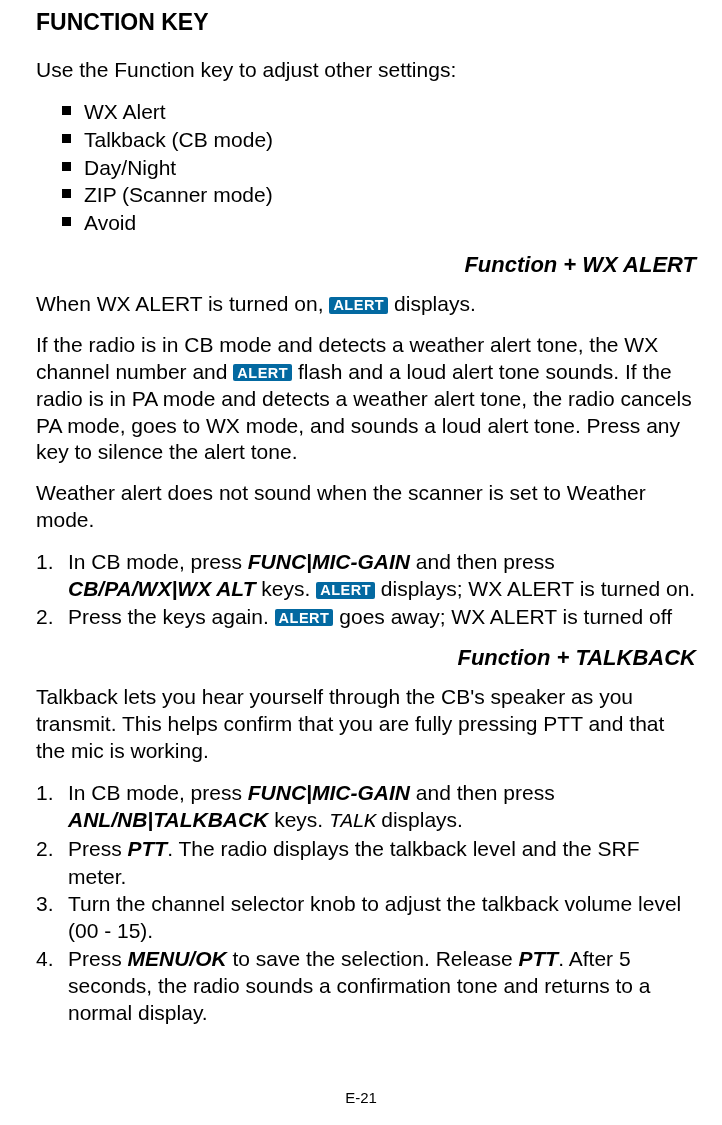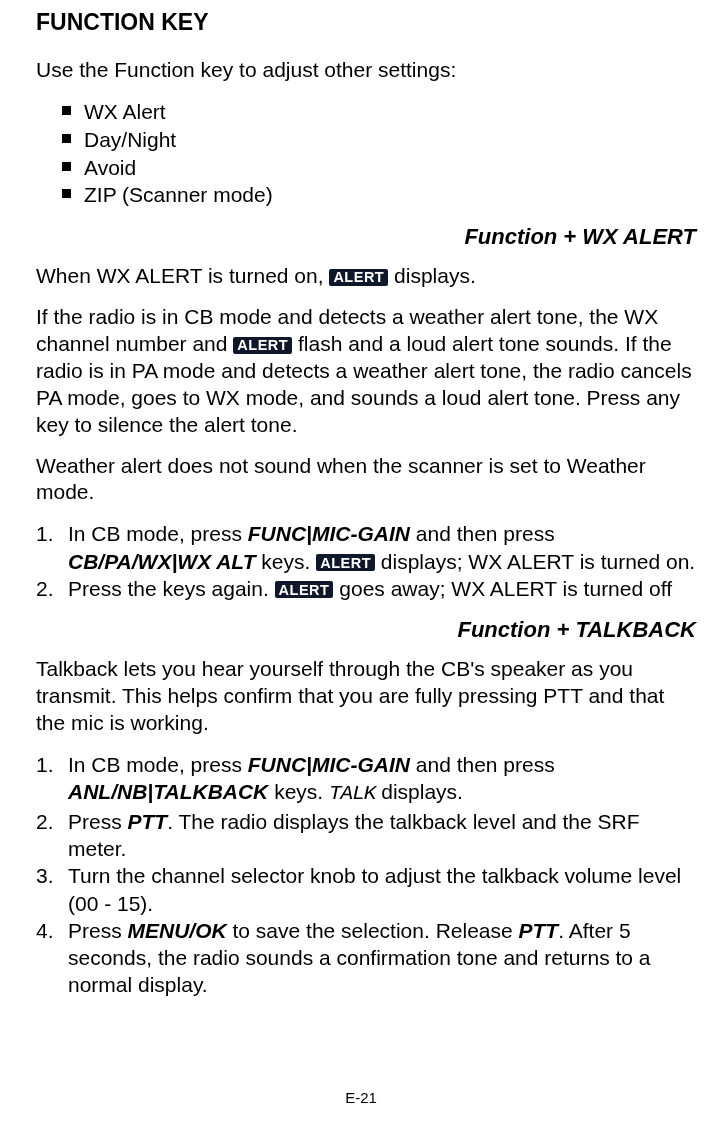--- a/index.html
+++ b/index.html
@@ -41,21 +41,21 @@
   }
   .subhead {
     font-weight: 700;
     font-style: italic;
     font-size: 22px;
     margin: 2px 0 12px 0;
     text-align: right;
   }
   .alert-badge {
     display: inline-block;
-    background: #0f172a;
+    background: #0369a1;
     color: #fff;
     font-weight: 700;
     font-size: 14.5px;
     letter-spacing: 0.5px;
     padding: 1.5px 4px 1px 4px;
     border-radius: 2px;
     vertical-align: 1px;
     line-height: 1;
     font-family: Arial, sans-serif;
   }
@@ -97,23 +97,24 @@
 </style>
 </head>
 <body>
 
 <h2>FUNCTION KEY</h2>
 
 <p>Use the Function key to adjust other settings:</p>
 
 <ul class="square">
   <li>WX Alert</li>
+  <li>Talkback (CB mode)</li>
   <li>Day/Night</li>
+  <li>ZIP (Scanner mode)</li>
   <li>Avoid</li>
-  <li>ZIP (Scanner mode)</li>
 </ul>
 
 <div class="subhead">Function + WX ALERT</div>
 
 <p class="para-block">
   <span>When WX ALERT is turned on, </span><span class="alert-badge">ALERT</span><span> displays.</span>
 </p>
 
 <p class="para-block">
   <span>If the radio is in CB mode and detects a weather alert tone, the WX channel number and </span> <span class="alert-badge">ALERT</span> <span> flash and a loud alert tone sounds. If the radio is in PA mode and detects a weather alert tone, the radio cancels PA mode, goes to WX mode, and sounds a loud alert tone. Press any key to silence the alert tone.</span>

